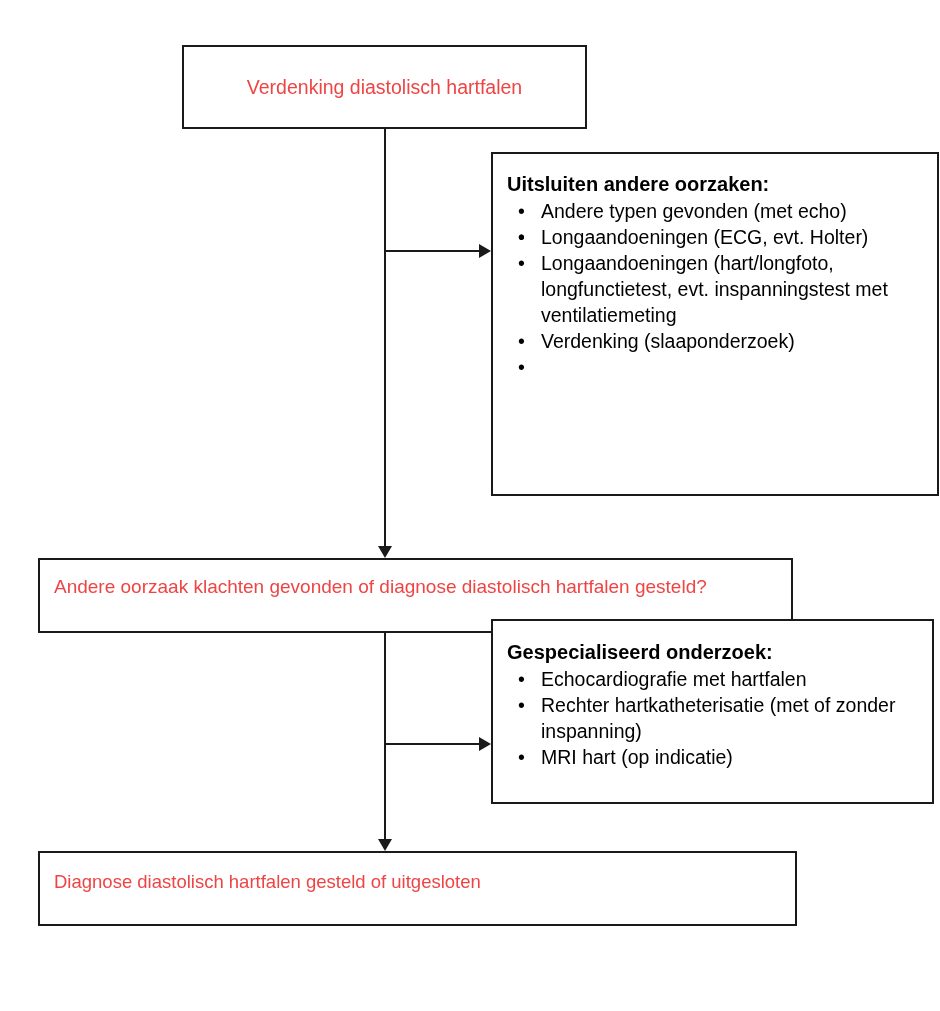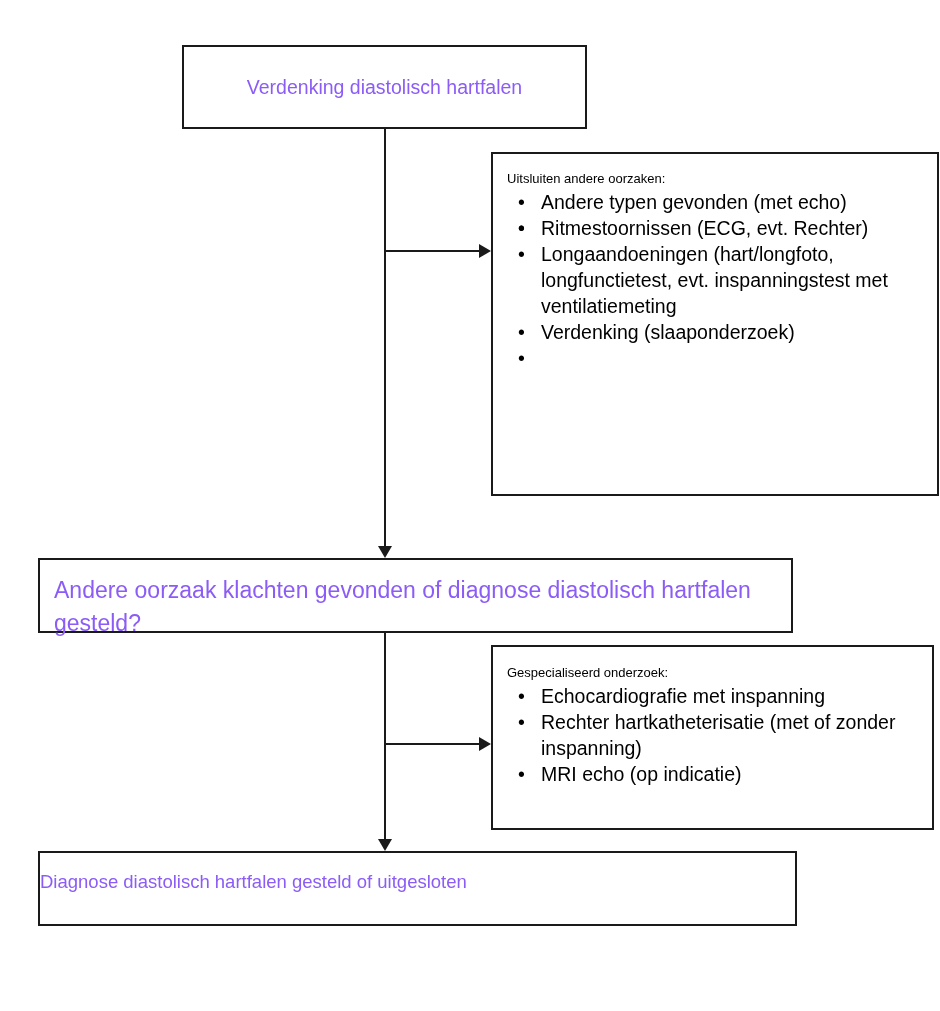--- a/index.html
+++ b/index.html
@@ -20,21 +20,21 @@
   }
   .node {
     position: absolute;
     border: 2px solid #1a1a1a;
     background: #ffffff;
     box-sizing: border-box;
   }
   .node-text {
     font-size: 19.5px;
     line-height: 1.28;
-    color: #8b5cf6;
+    color: #ef4444;
     white-space: pre-wrap;
   }
 
   
   #box-start {
     left: 182px;
     top: 45px;
     width: 405px;
     height: 84px;
   }
@@ -61,53 +61,53 @@
   #box-decision {
     left: 38px;
     top: 558px;
     width: 755px;
     height: 75px;
   }
   #box-decision .inner {
     padding: 14px 8px 0 14px;
   }
   #box-decision .node-text {
-    font-size: 23px;
+    font-size: 19px;
     line-height: 1.42;
   }
 
   
   #box-special {
     left: 491px;
-    top: 645px;
+    top: 619px;
     width: 443px;
     height: 185px;
   }
   #box-special .inner {
     padding: 18px 10px 0 14px;
   }
 
   
   #box-end {
     left: 38px;
     top: 851px;
     width: 759px;
     height: 75px;
   }
   #box-end .inner {
-    padding: 17px 8px 0 0;
+    padding: 17px 8px 0 14px;
   }
   #box-end .node-text {
     font-size: 18.5px;
   }
 
   
   .list-title {
-    font-weight: normal;
-    font-size: 13px;
+    font-weight: bold;
+    font-size: 20px;
     line-height: 1.3;
     margin-bottom: 1px;
   }
   ul.bullets {
     list-style: none;
     margin: 0;
     padding: 0;
   }
   ul.bullets li {
     position: relative;
@@ -177,21 +177,21 @@
       <ul class="bullets">
         <li>
           <span class="dot">•</span>
           <span>Andere typen gevonden (met echo)</span>
         </li>
         <li>
           <span class="dot">•</span>
         </li>
         <li>
           <span class="dot">•</span>
-          <span>Ritmestoornissen (ECG, evt. Rechter)</span>
+          <span>Longaandoeningen (ECG, evt. Holter)</span>
         </li>
         <li>
           <span class="dot">•</span>
           <span>Longaandoeningen (hart/longfoto, longfunctietest, evt. inspanningstest met ventilatiemeting</span>
         </li>
         <li>
           <span class="dot">•</span>
           <span>Verdenking (slaaponderzoek)</span>
         </li>
         <li>
@@ -206,29 +206,29 @@
       <div class="node-text">Andere oorzaak klachten gevonden of diagnose diastolisch hartfalen gesteld?</div>
     </div>
   </div>
 
   <div class="node" id="box-special">
     <div class="inner">
       <div class="list-title">Gespecialiseerd onderzoek:</div>
       <ul class="bullets">
         <li>
           <span class="dot">•</span>
-          <span>Echocardiografie met inspanning</span>
+          <span>Echocardiografie met hartfalen</span>
         </li>
         <li>
           <span class="dot">•</span>
           <span>Rechter hartkatheterisatie (met of zonder inspanning)</span>
         </li>
         <li>
           <span class="dot">•</span>
-          <span>MRI echo (op indicatie)</span>
+          <span>MRI hart (op indicatie)</span>
         </li>
       </ul>
     </div>
   </div>
 
   <div class="node" id="box-end">
     <div class="inner">
       <div class="node-text">Diagnose diastolisch hartfalen gesteld of uitgesloten</div>
     </div>
   </div>

